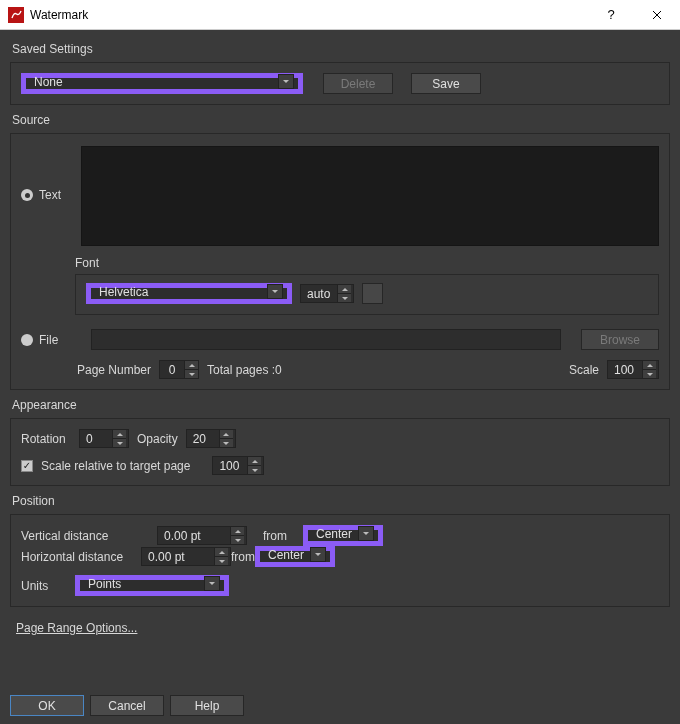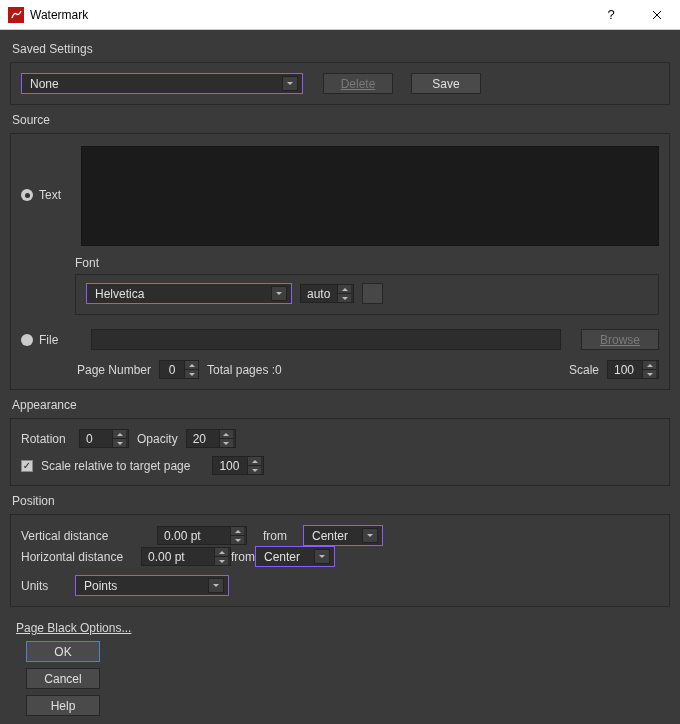--- a/index.html
+++ b/index.html
@@ -47,28 +47,28 @@
     padding: 0 12px;
     background: #4a4a4a;
     border: 1px solid #262626;
     color: #e0e0e0;
     font-size: 12px;
     display: inline-flex;
     align-items: center;
     justify-content: center;
     cursor: pointer;
   }
-  .btn.disabled { color: #7a7a7a; background: #454545; cursor: default; text-decoration: underline; }
+  .btn.disabled { color: #7a7a7a; background: #454545; cursor: default; }
   .btn.primary { border: 1px solid #4a86c4; background: #4a4a4a; }
   .select {
     height: 21px;
     background: #2d2d2d;
-    border: 1px solid #8b5cf6;
+    border: 5px solid #8b5cf6;
     display: flex;
-    align-items: center;
+    align-items: flex-end;
     padding: 0 4px 0 8px;
     color: #e0e0e0;
     gap: 6px;
     cursor: pointer;
   }
   .select .sel-text { flex: 1; text-align: left; }
   .select .tri {
     width: 16px; height: 15px;
     background: #3f3f3f;
     border: 1px solid #222;
@@ -115,25 +115,24 @@
   }
   .font-inner {
     border:1px solid #282828; padding: 8px 10px 10px 10px; margin-top:4px;
   }
   .sub-hdr { color:#d8d8d8; margin-bottom:6px; }
   .swatch {
     width:16px; height:14px; border:1px solid #555; background:#000; margin-right:4px;
   }
   .colorbtn { width:21px; height:21px; background:#474747; border:1px solid #262626; cursor:pointer; }
   .footer {
-    position: absolute; bottom: 0; left:16px; right:0;
+    position: absolute; bottom: 0; left:0; right:0;
     padding: 6px 10px 8px 10px;
     display:flex; justify-content:flex-start; gap:6px;
     background:#3a3a3a;
-    flex-direction:column;
   }
   .link { color:#d8d8d8; text-decoration:underline; cursor:pointer; margin:6px 0 0 6px; display:inline-block; }
   .lbl { color:#d8d8d8; }
   .arrow-up, .arrow-down { width:0; height:0; border-left:3px solid transparent; border-right:3px solid transparent; }
   .arrow-up { border-bottom:3px solid #bbb; }
   .arrow-down { border-top:3px solid #bbb; }
 </style>
 </head>
 <body>
 
@@ -346,21 +345,21 @@
       <span class="lbl" style="width:46px">Units</span>
       <div class="select" style="width:154px">
         <span class="sel-text">Points</span>
         <span class="tri">
             <span class="arrow-down"></span>
           </span>
       </div>
     </div>
   </div>
 
-  <span class="link">Page Black Options...</span>
+  <span class="link">Page Range Options...</span>
 
 </div>
 
 <div class="footer">
   <div class="btn primary" style="width:74px">OK</div>
   <div class="btn" style="width:74px">Cancel</div>
   <div class="btn" style="width:74px">Help</div>
 </div>
 
 </body></html>

